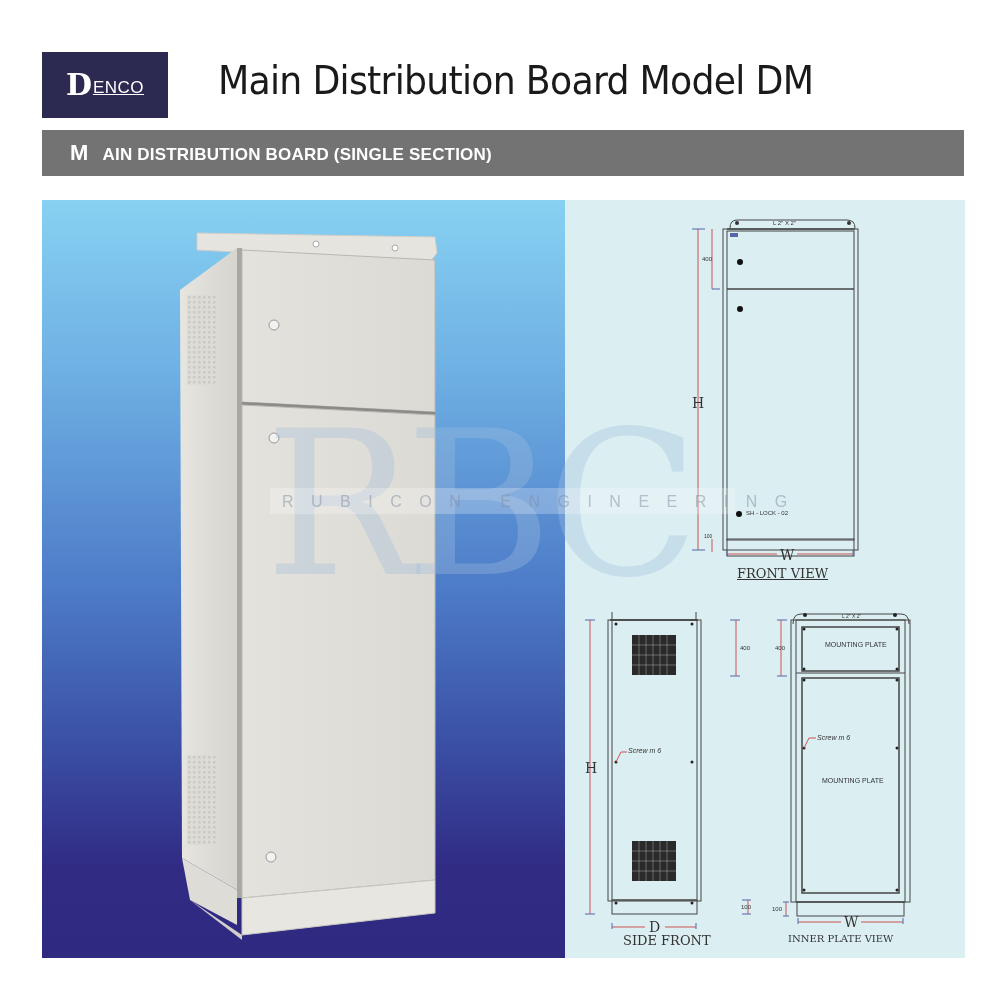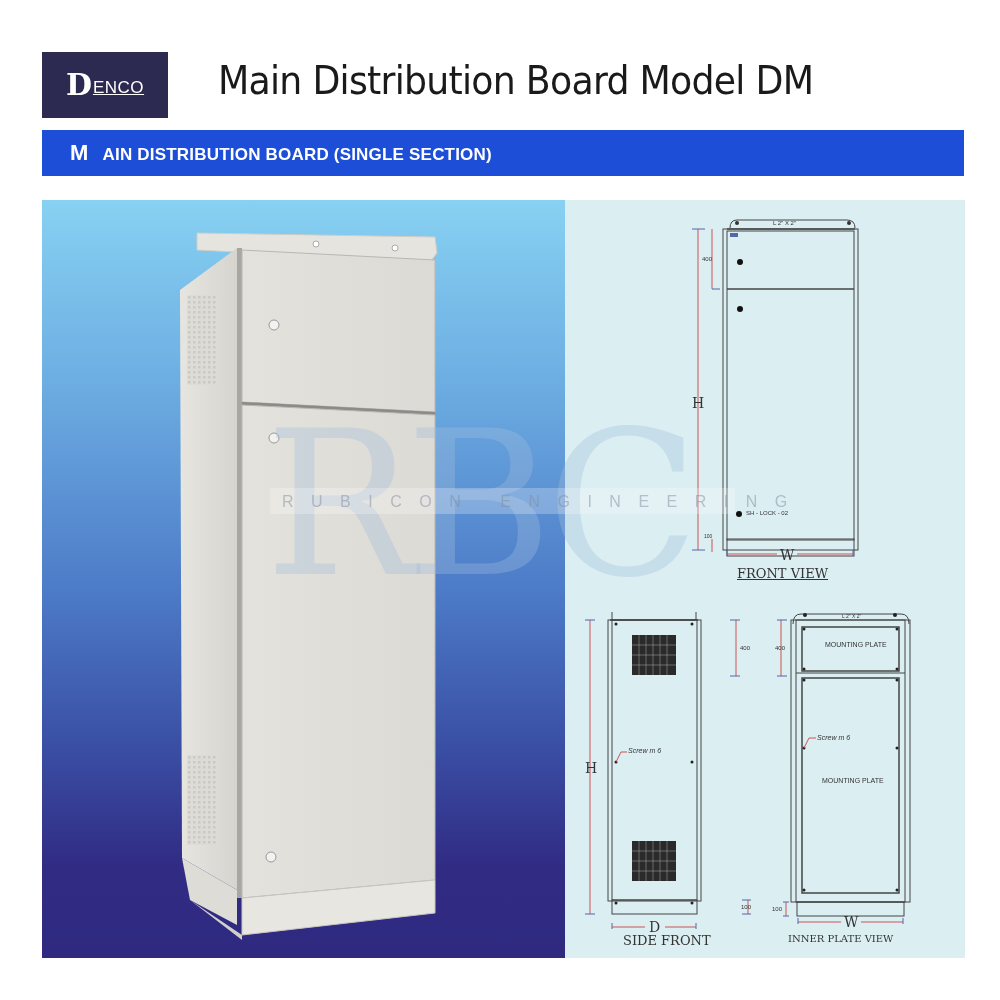--- a/index.html
+++ b/index.html
@@ -1,21 +1,21 @@
 <!DOCTYPE html>
 <html><head>
 <meta charset="utf-8">
 <style>
   html, body { margin:0; padding:0; }
   body { width:1000px; height:1000px; background:#ffffff; position:relative; overflow:hidden; font-family:"Liberation Sans", sans-serif; }
   .logo { position:absolute; left:42px; top:52px; width:126px; height:66px; background:#2d2a52; display:flex; align-items:center; justify-content:center; }
   .logo .big { font-family:"DejaVu Serif", serif; font-weight:bold; color:#fff; font-size:30px; line-height:1; }
   .logo .rest { font-family:"Liberation Sans", sans-serif; color:#fff; font-size:17px; letter-spacing:0.5px; margin-left:1px; margin-top:6px;text-decoration:underline; }
   .title { position:absolute; left:218px; top:58px; font-family:"DejaVu Sans", sans-serif; font-size:39px; color:#1a1a1a; letter-spacing:-0.8px; white-space:nowrap; transform:scaleX(0.93); transform-origin:left top; }
-  .band { position:absolute; left:42px; top:130px; width:922px; height:46px; background:#1d4ed8; display:flex; align-items:center; }
+  .band { position:absolute; left:42px; top:130px; width:922px; height:46px; background:#737373; display:flex; align-items:center; }
   .band span { color:#fff; font-family:"Liberation Sans", sans-serif; font-weight:bold; font-size:17px; margin-left:14px; letter-spacing:0.2px; text-transform:uppercase; font-variant:normal; }
   .band span .cap { font-size:22px; }
   .photo { position:absolute; left:42px; top:200px; width:523px; height:758px; background:linear-gradient(180deg,#87d1f2 0%,#6fb1e4 22%,#4c7ac7 52%,#3a4fa4 72%,#312b84 88%,#2f2a80 100%); overflow:hidden; }
   .drawing { position:absolute; left:565px; top:200px; width:400px; height:758px; background:#dbeef2; overflow:hidden; }
   .wm { position:absolute; left:0; top:0; width:1000px; height:800px; pointer-events:none;margin-top:20px; }
   .lbl { position:absolute; font-family:"DejaVu Serif", serif; color:#333; white-space:nowrap; }
   .sm { position:absolute; font-family:"Liberation Sans", sans-serif; font-size:7px; color:#333; white-space:nowrap; }
 </style>
 </head>
 <body>

